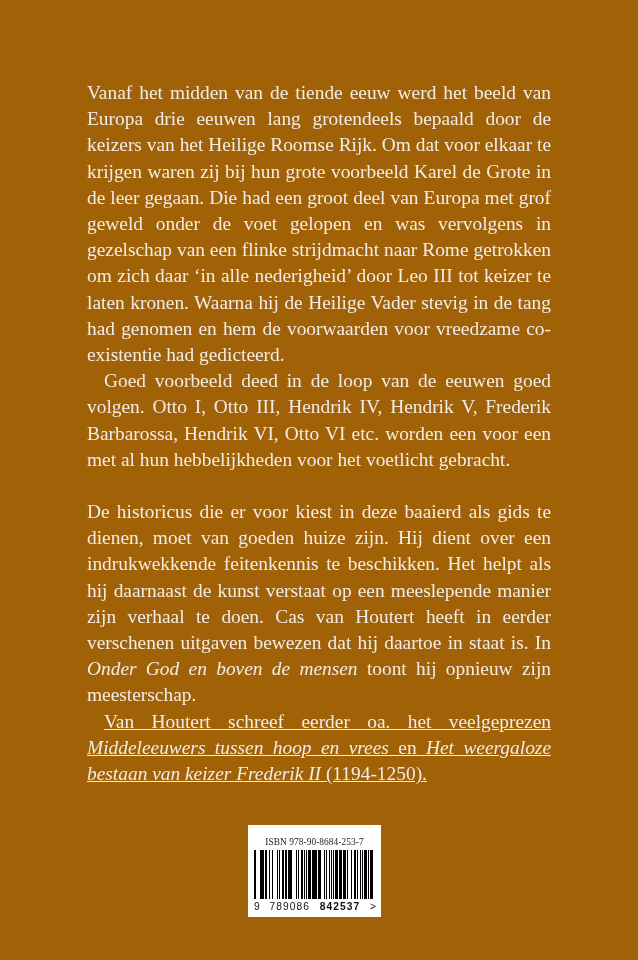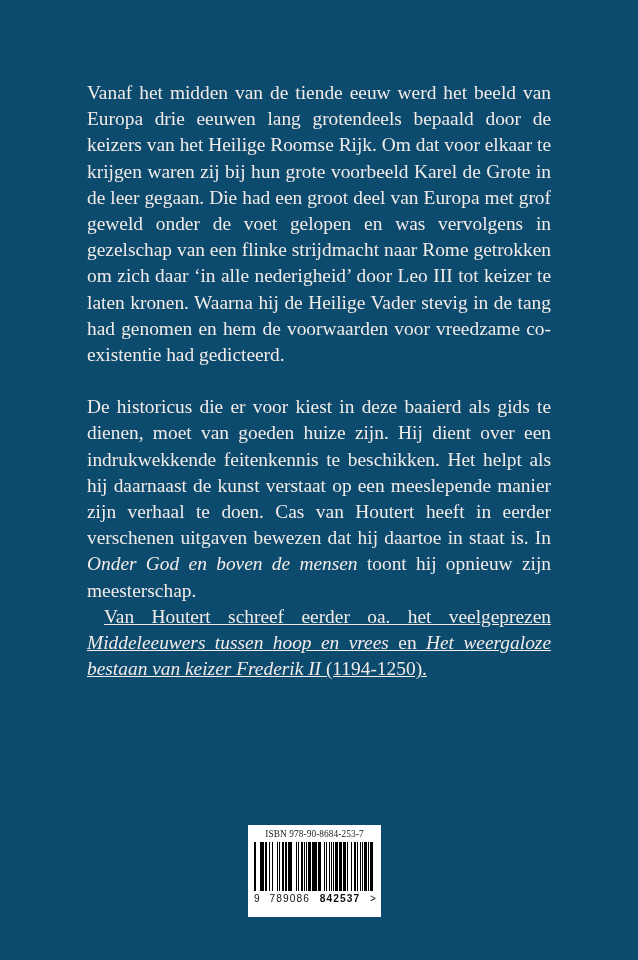--- a/index.html
+++ b/index.html
@@ -66,20 +66,21 @@
     align-items: center;
   }
 
   #isbn-text {
     color: #1a1a1a;
     font-size: 9.3px;
     letter-spacing: 0.1px;
     white-space: nowrap;
     line-height: 11px;
     font-family: "Liberation Serif", "DejaVu Serif", serif;
+    margin-top: 8px;
   }
 
   #bars {
     margin-top: 2px;
     width: 121px;
     height: 49px;
     display: flex;
     align-items: flex-start;
     overflow: hidden;
   }
@@ -107,24 +108,25 @@
     letter-spacing: 0.2px;
   }
   #ean-row .grp-left { padding-left: 1px; }
   #ean-row .grp-mid  { letter-spacing: 1.1px; }
   #ean-row .grp-right{ letter-spacing: 1.1px; font-weight: bold; }
   #ean-row .caret { font-size: 10px; }
 </style>
 </head>
 <body>
 
-<div id="cover" style="background: #0c4a6e;">
+<div id="cover" style="background: #a16207;">
 
   <div id="blurb">
     <p class="para" id="para-1" style="color: rgb(242, 236, 232);">Vanaf het midden van de tiende eeuw werd het beeld van Europa drie eeuwen lang grotendeels bepaald door de keizers van het Heilige Roomse Rijk. Om dat voor elkaar te krijgen waren zij bij hun grote voorbeeld Karel de Grote in de leer gegaan. Die had een groot deel van Europa met grof geweld onder de voet gelopen en was vervolgens in gezelschap van een flinke strijdmacht naar Rome getrokken om zich daar ‘in alle nederigheid’ door Leo III tot keizer te laten kronen. Waarna hij de Heilige Vader stevig in de tang had genomen en hem de voorwaarden voor vreedzame co-existentie had gedicteerd.</p>
+    <p class="para indent" id="para-2" style="color: rgb(242, 236, 232);">Goed voorbeeld deed in de loop van de eeuwen goed volgen. Otto I, Otto III, Hendrik IV, Hendrik V, Frederik Barbarossa, Hendrik VI, Otto VI etc. worden een voor een met al hun hebbelijkheden voor het voetlicht gebracht.</p>
     <p class="para gap" id="para-3" style="color: rgb(242, 236, 232);">De historicus die er voor kiest in deze baaierd als gids te dienen, moet van goeden huize zijn. Hij dient over een indrukwekkende feitenkennis te beschikken. Het helpt als hij daarnaast de kunst verstaat op een meeslepende manier zijn verhaal te doen. Cas van Houtert heeft in eerder verschenen uitgaven bewezen dat hij daartoe in staat is. In <i>Onder God en boven de mensen</i> toont hij opnieuw zijn meesterschap.</p>
     <p class="para indent" id="para-4" style="color: rgb(242, 236, 232); text-decoration: underline;">Van Houtert schreef eerder oa. het veelgeprezen <i>Middeleeuwers tussen hoop en vrees</i> en <i>Het weergaloze bestaan van keizer Frederik II</i> (1194-1250).</p>
   </div>
 
   <div id="barcode-block">
     <div id="isbn-text">ISBN 978-90-8684-253-7</div>
     <div id="bars">
         <div class="bar" style="width: 1.96216px;"></div>
         <div class="sp" style="width: 0.654054px;"></div>
         <div class="bar" style="width: 0.654054px;"></div>

